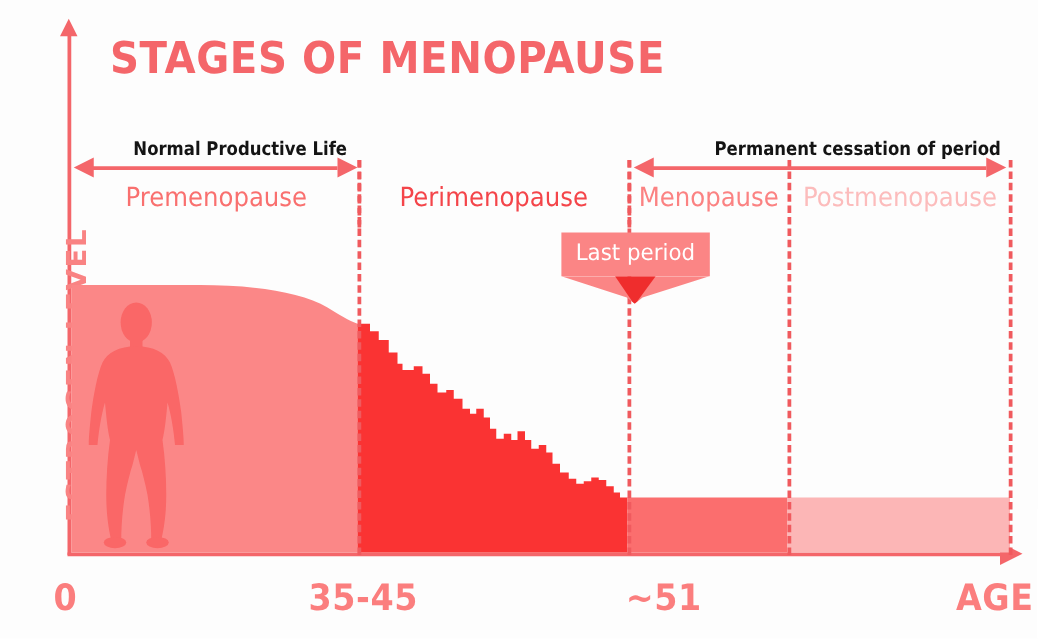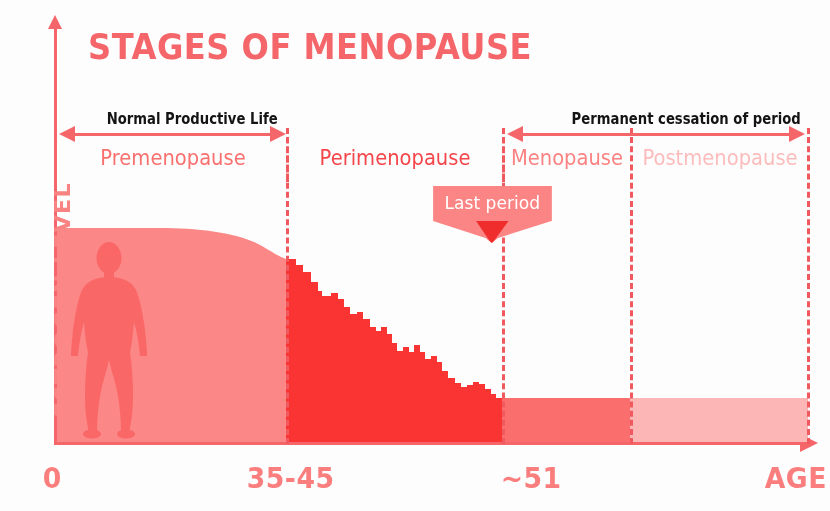--- a/index.html
+++ b/index.html
@@ -289,21 +289,21 @@
   <div class="arrow-right" style="left:789px;"></div>
 
   <div class="stage-name" style="left:60px;  width:226px; color:#f9706f;">Premenopause</div>
   <div class="stage-name" style="left:288px; width:214px; color:#f4454a;">Perimenopause</div>
   <div class="stage-name" style="left:504px; width:126px; color:#fb8282;">Menopause</div>
   <div class="stage-name" style="left:632px; width:176px; color:#fcbcbc;">Postmenopause</div>
 
   <div class="callout-stem" style="left:286px; top:128px;"></div>
 
   <div class="callout-stem" style="left:502px; top:128px;"></div>
-  <div class="callout" style="left:430px;">
+  <div class="callout" style="left:446px;">
     <div class="callout-body">
       <span>Last period</span>
       <svg class="callout-notch" viewBox="0 0 113 22" preserveAspectRatio="none">
         <polygon points="0,0 113,0 62,17 56,22 50,17" fill="#fb8585"></polygon>
         <polygon points="41,0 72,0 58,20 56,22 54,20" fill="#ef2d2d"></polygon>
       </svg>
     </div>
   </div>
 
   <div class="tick-label" style="left:42px;">0</div>

